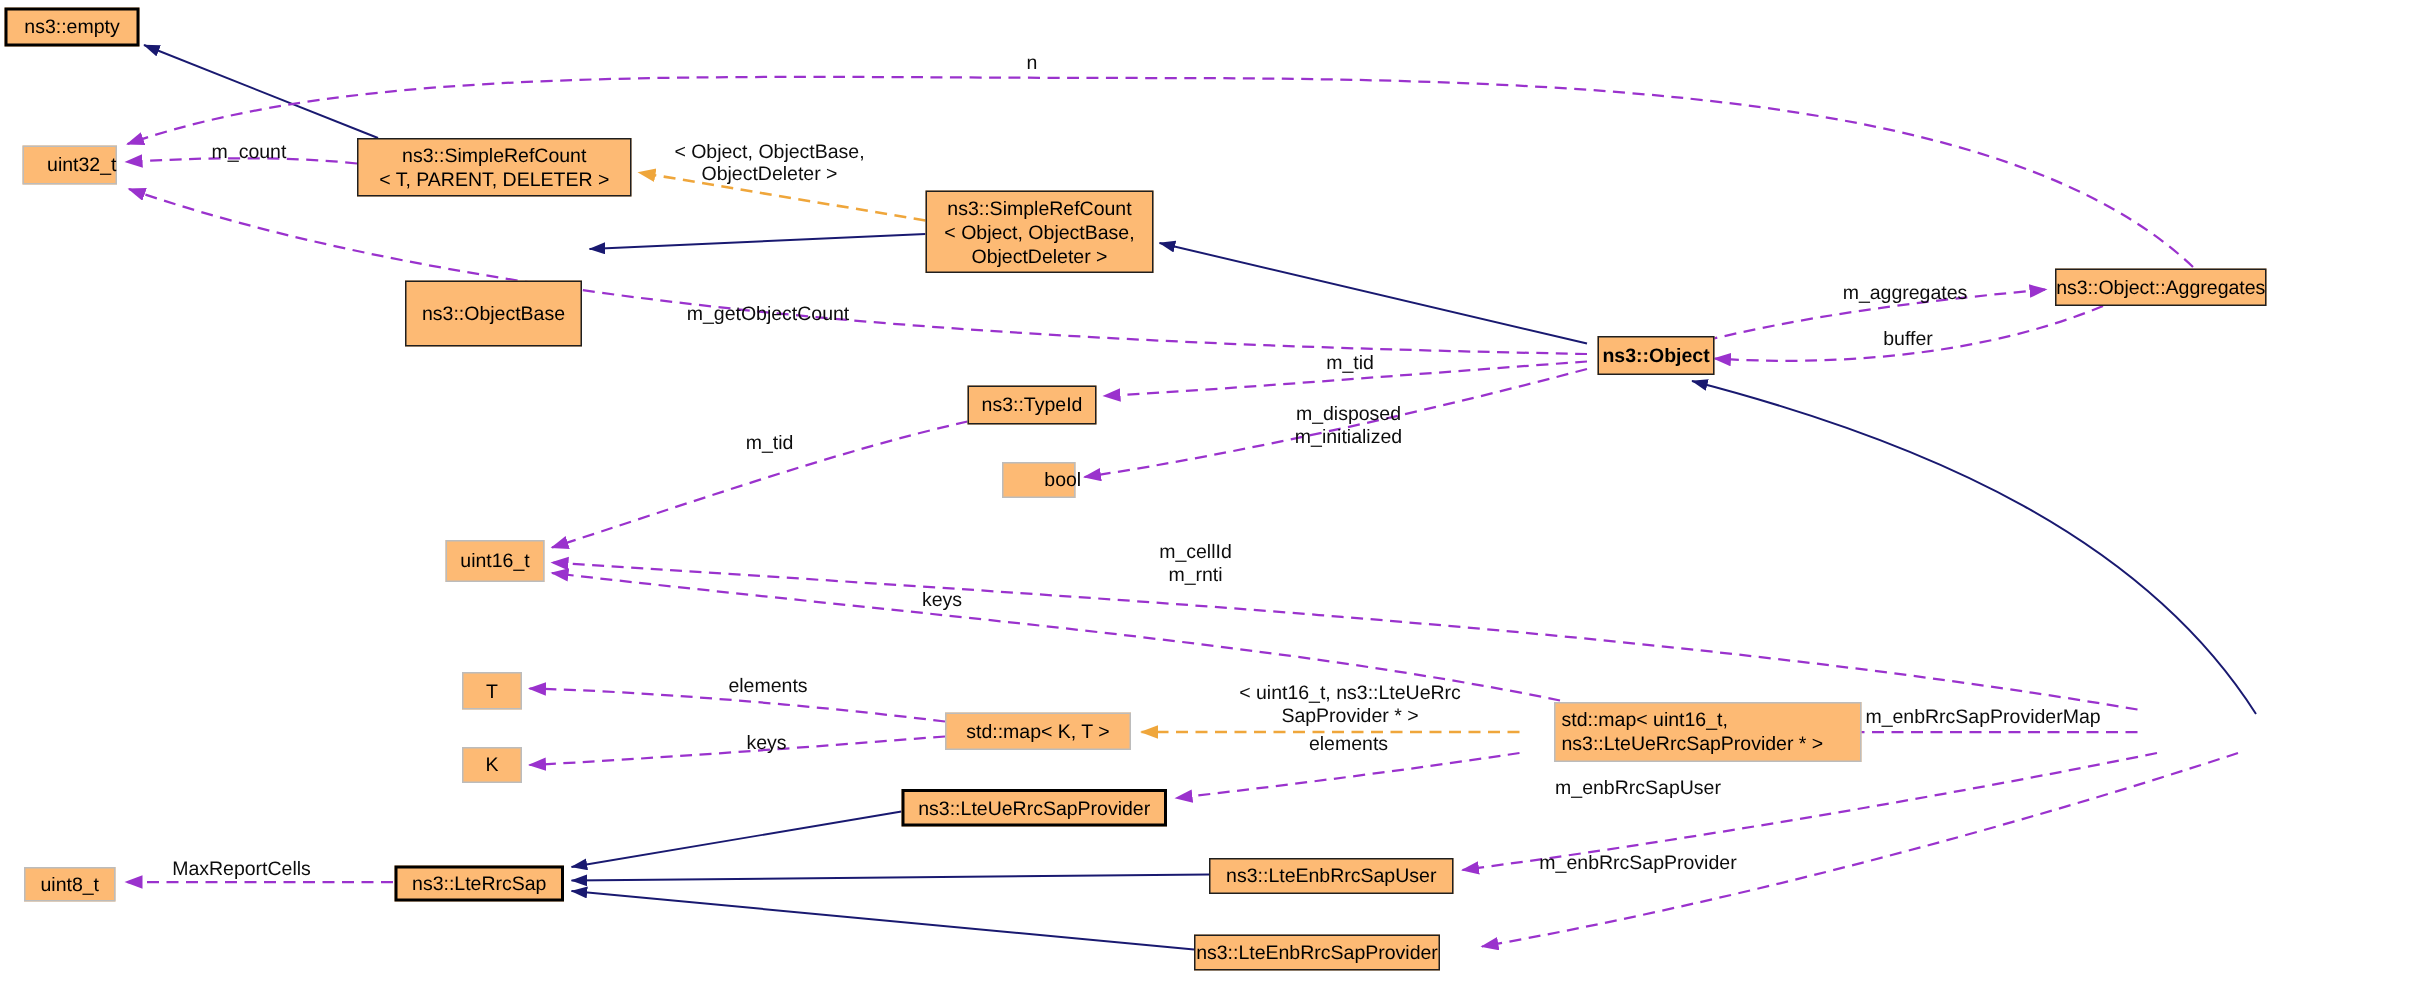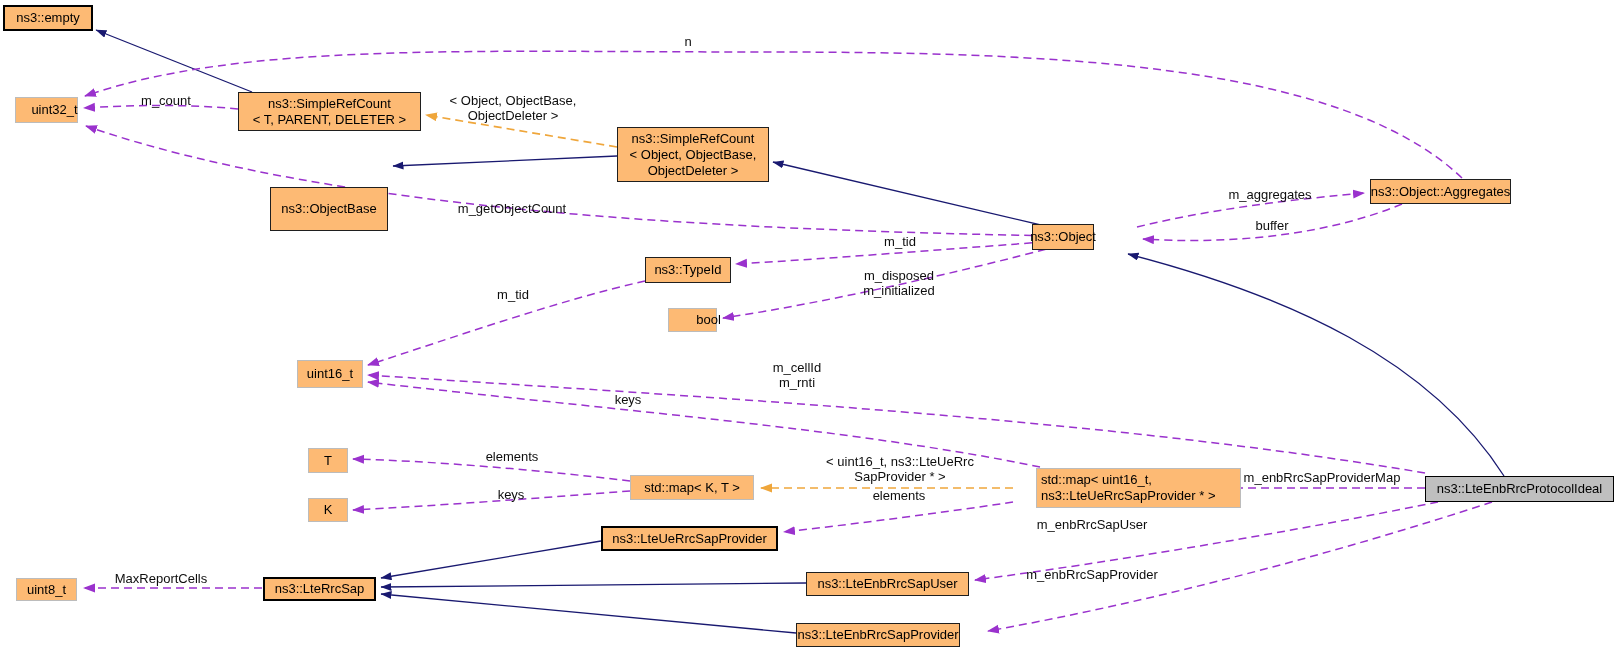--- a/index.html
+++ b/index.html
@@ -77,31 +77,30 @@
   </svg>
 
   <div class="node strong" style="left:3px;top:5px;width:90px;height:26px;">ns3::empty</div>
   <div class="node type" style="left:15px;top:97px;width:63px;height:26px;padding-left:20px;">uint32_t</div>
   <div class="node" style="left:238px;top:92px;width:183px;height:39px;">ns3::SimpleRefCount
 &lt; T, PARENT, DELETER &gt;</div>
   <div class="node" style="left:270px;top:155px;width:118px;height:44px;margin-top:32px;">ns3::ObjectBase</div>
   <div class="node" style="left:617px;top:127px;width:152px;height:55px;">ns3::SimpleRefCount
 &lt; Object, ObjectBase,
 ObjectDeleter &gt;</div>
-  <div class="node" style="left:1032px;top:224px;width:62px;height:26px;">ns3::Object</div>
+  <div class="node" style="left:1065px;top:224px;width:78px;height:26px;font-weight:bold;">ns3::Object</div>
   <div class="node" style="left:1370px;top:179px;width:141px;height:25px;">ns3::Object::Aggregates</div>
   <div class="node" style="left:645px;top:257px;width:86px;height:26px;">ns3::TypeId</div>
   <div class="node type" style="left:668px;top:308px;width:49px;height:24px;padding-left:36px;">bool</div>
   <div class="node type" style="left:297px;top:360px;width:66px;height:28px;">uint16_t</div>
   <div class="node type" style="left:308px;top:448px;width:40px;height:25px;">T</div>
   <div class="node type" style="left:308px;top:498px;width:40px;height:24px;">K</div>
   <div class="node type" style="left:630px;top:475px;width:124px;height:25px;">std::map&lt; K, T &gt;</div>
   <div class="node type align-left" style="left:1013px;top:468px;width:205px;height:40px;margin-left:23px;">std::map&lt; uint16_t,
 ns3::LteUeRrcSapProvider * &gt;</div>
-  <div class="node focus" style="left:1425px;top:476px;width:189px;height:26px;">ns3::LteEnbRrcProtocolIdeal</div>
   <div class="node strong" style="left:601px;top:526px;width:177px;height:25px;">ns3::LteUeRrcSapProvider</div>
   <div class="node strong" style="left:263px;top:577px;width:113px;height:24px;">ns3::LteRrcSap</div>
   <div class="node" style="left:806px;top:572px;width:163px;height:24px;">ns3::LteEnbRrcSapUser</div>
   <div class="node" style="left:796px;top:623px;width:164px;height:24px;">ns3::LteEnbRrcSapProvider</div>
   <div class="node type" style="left:16px;top:578px;width:61px;height:23px;">uint8_t</div>
 
   <div class="elabel" style="left:688px;top:35px;">n</div>
   <div class="elabel" style="left:166px;top:94px;">m_count</div>
   <div class="elabel" style="left:513px;top:94px;">&lt; Object, ObjectBase,
 ObjectDeleter &gt;</div>

